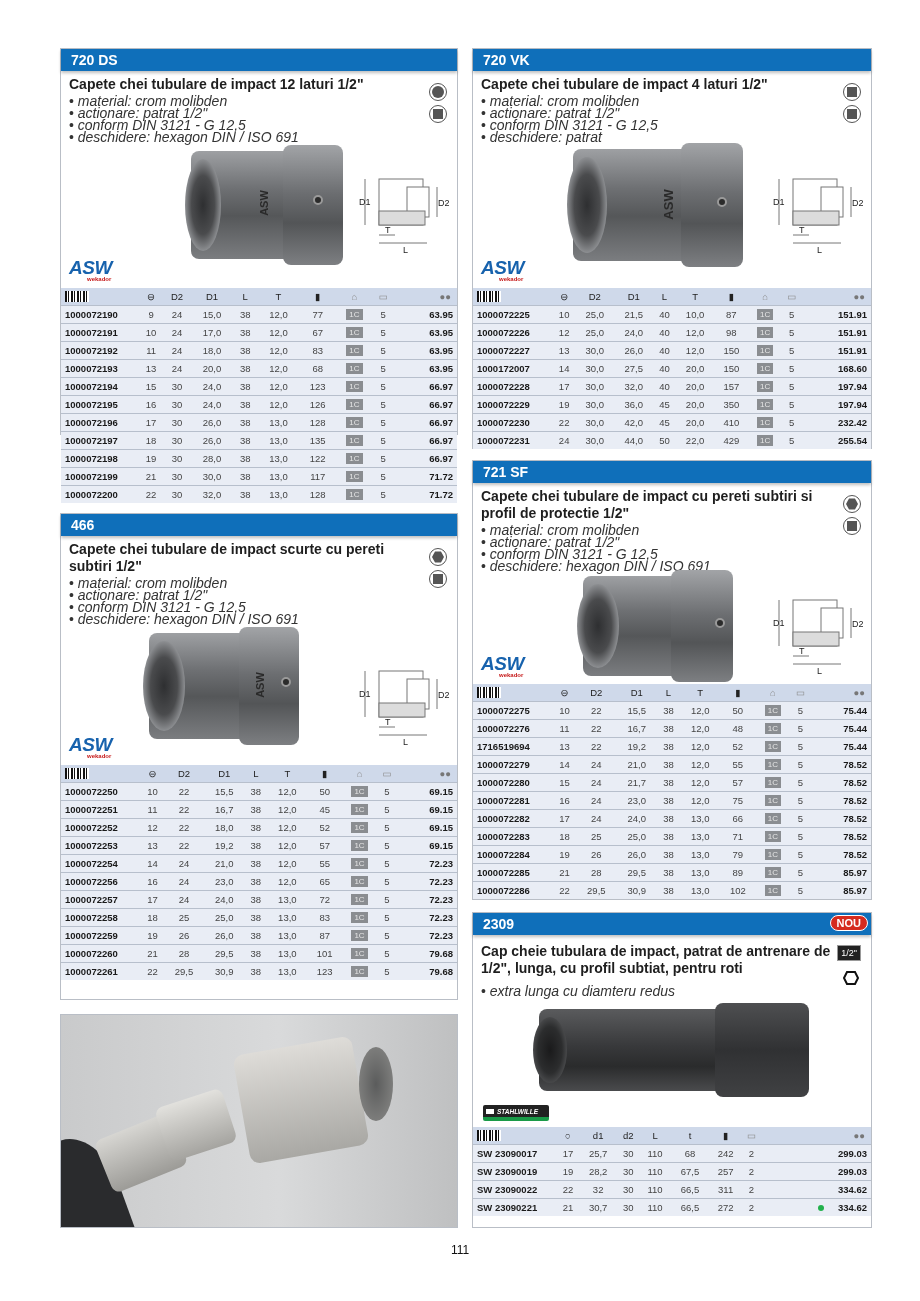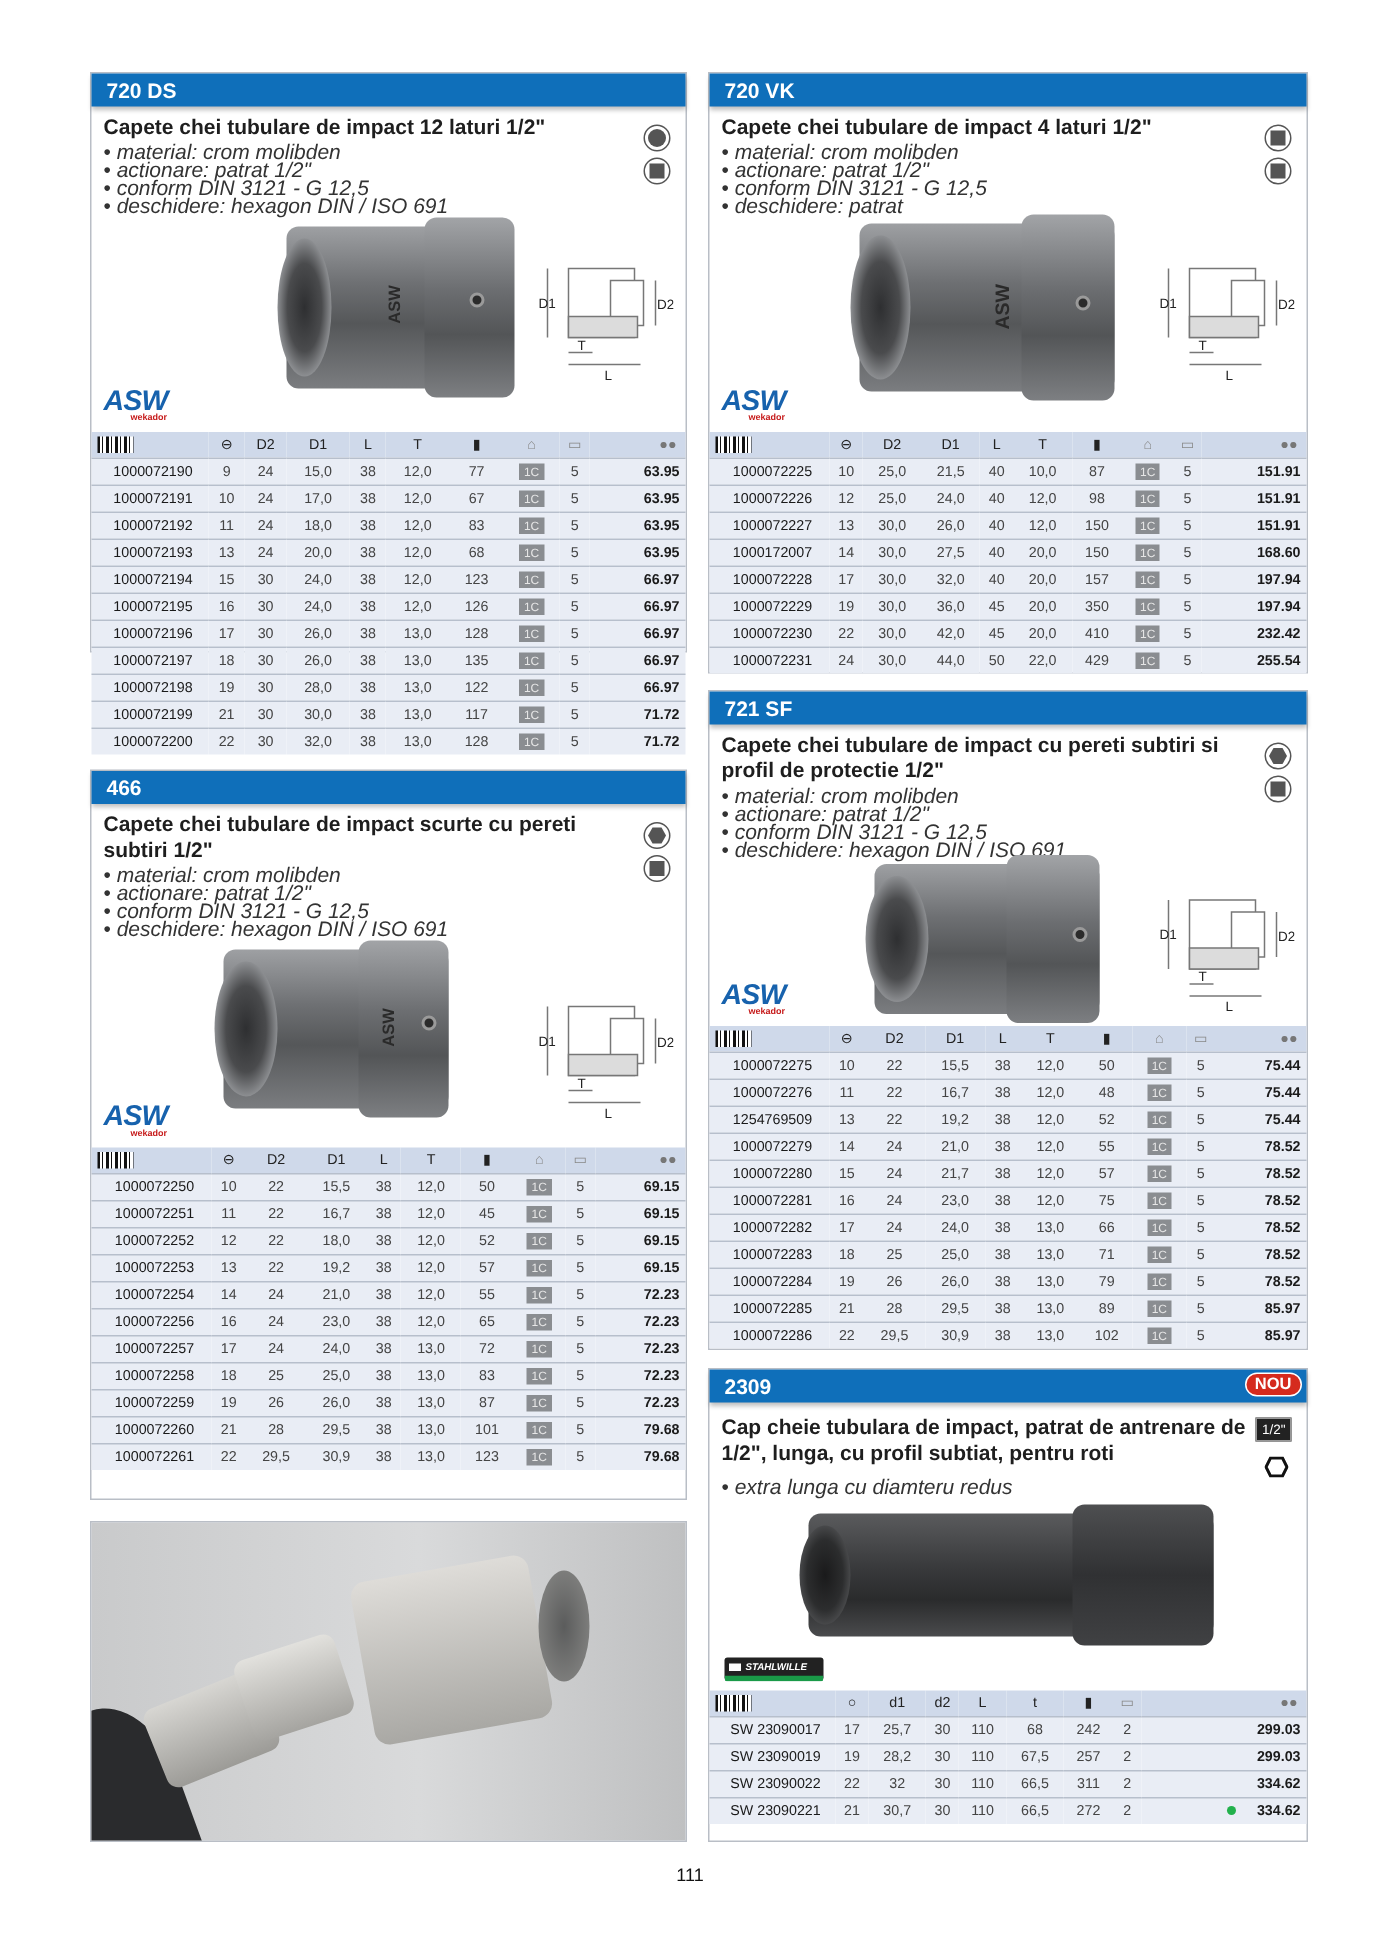--- a/index.html
+++ b/index.html
@@ -23,21 +23,21 @@
   .socket .brand { position: absolute; color: #2a2a2a; font-weight: bold; font-size: 11px; transform: rotate(-90deg); }
   .socket .pin { position: absolute; width: 10px; height: 10px; border-radius: 50%; background: #2b2b2b; border: 2px solid #9a9a9a; }
   .diagram { position: absolute; width: 92px; height: 86px; }
   .diagram svg { width: 100%; height: 100%; }
   .asw-logo { position: absolute; left: 8px; bottom: 6px; }
   .asw-logo .asw { font-weight: bold; font-size: 19px; color: #1762ad; letter-spacing: -0.5px; font-style: italic; }
   .asw-logo .wekador { font-size: 6px; color: #c61a1a; font-weight: bold; display: block; margin: -3px 0 0 18px; }
   table { width: 100%; border-collapse: collapse; font-size: 9.5px; }
   th { background: #cfd9ea; height: 17px; font-weight: normal; color: #222; font-size: 9.5px; text-align: center; }
   td { background: #e9edf5; height: 18px; text-align: center; color: #444; border-top: 1.5px solid #b7bfcc; }
-  td.code { text-align: center; font-weight: normal; color: #1a1a1a; padding-left: 4px; }
+  td.code { text-align: left; font-weight: bold; color: #1a1a1a; padding-left: 4px; }
   td.price { text-align: right; font-weight: bold; color: #1a1a1a; padding-right: 4px; }
   .pk { display: inline-block; background: #8a8d91; color: #e6e6e6; font-size: 8px; padding: 1px 3px; line-height: 9px; }
   .barcode { display: inline-block; width: 24px; height: 11px; background: repeating-linear-gradient(90deg,#111 0 2px,#fff 2px 3px,#111 3px 4px,#fff 4px 6px); vertical-align: middle; }
   .green-dot { display: inline-block; width: 6px; height: 6px; border-radius: 50%; background: #22b14c; margin-right: 14px; vertical-align: middle; }
   .photo { position: absolute; left: 60px; top: 1014px; width: 398px; height: 214px; border: 1px solid #b9bec6; overflow: hidden; background: linear-gradient(90deg,#c9cacb 0%,#d9dadb 55%,#bfc0c1 100%); }
   .page-number { position: absolute; left: 0; right: 0; top: 1243px; text-align: center; font-size: 12px; color: #111; }
   .stahl { position: absolute; left: 10px; bottom: 6px; width: 66px; height: 16px; background: #222; border-bottom: 4px solid #1a9a48; border-radius: 2px; color: #fff; font-size: 6.5px; font-weight: bold; font-style: italic; padding: 3px 0 0 14px; }
   .stahl::before { content: ""; position: absolute; left: 3px; top: 4px; width: 8px; height: 5px; background: #fff; }
   .tag-half { position: absolute; right: 10px; top: 32px; background: #222; color: #fff; font-size: 9px; padding: 2px 3px; border: 1px solid #999; }
   .tag-hexo { position: absolute; right: 12px; top: 58px; width: 16px; height: 14px; }
@@ -662,21 +662,21 @@
           <td>22</td>
           <td>16,7</td>
           <td>38</td>
           <td>12,0</td>
           <td>48</td>
           <td><span class="pk">1C</span></td>
           <td>5</td>
           <td class="price">75.44</td>
         </tr>
       <tr>
-          <td class="code">1254769509</td>
+          <td class="code">1716519694</td>
           <td>13</td>
           <td>22</td>
           <td>19,2</td>
           <td>38</td>
           <td>12,0</td>
           <td>52</td>
           <td><span class="pk">1C</span></td>
           <td>5</td>
           <td class="price">75.44</td>
         </tr>

